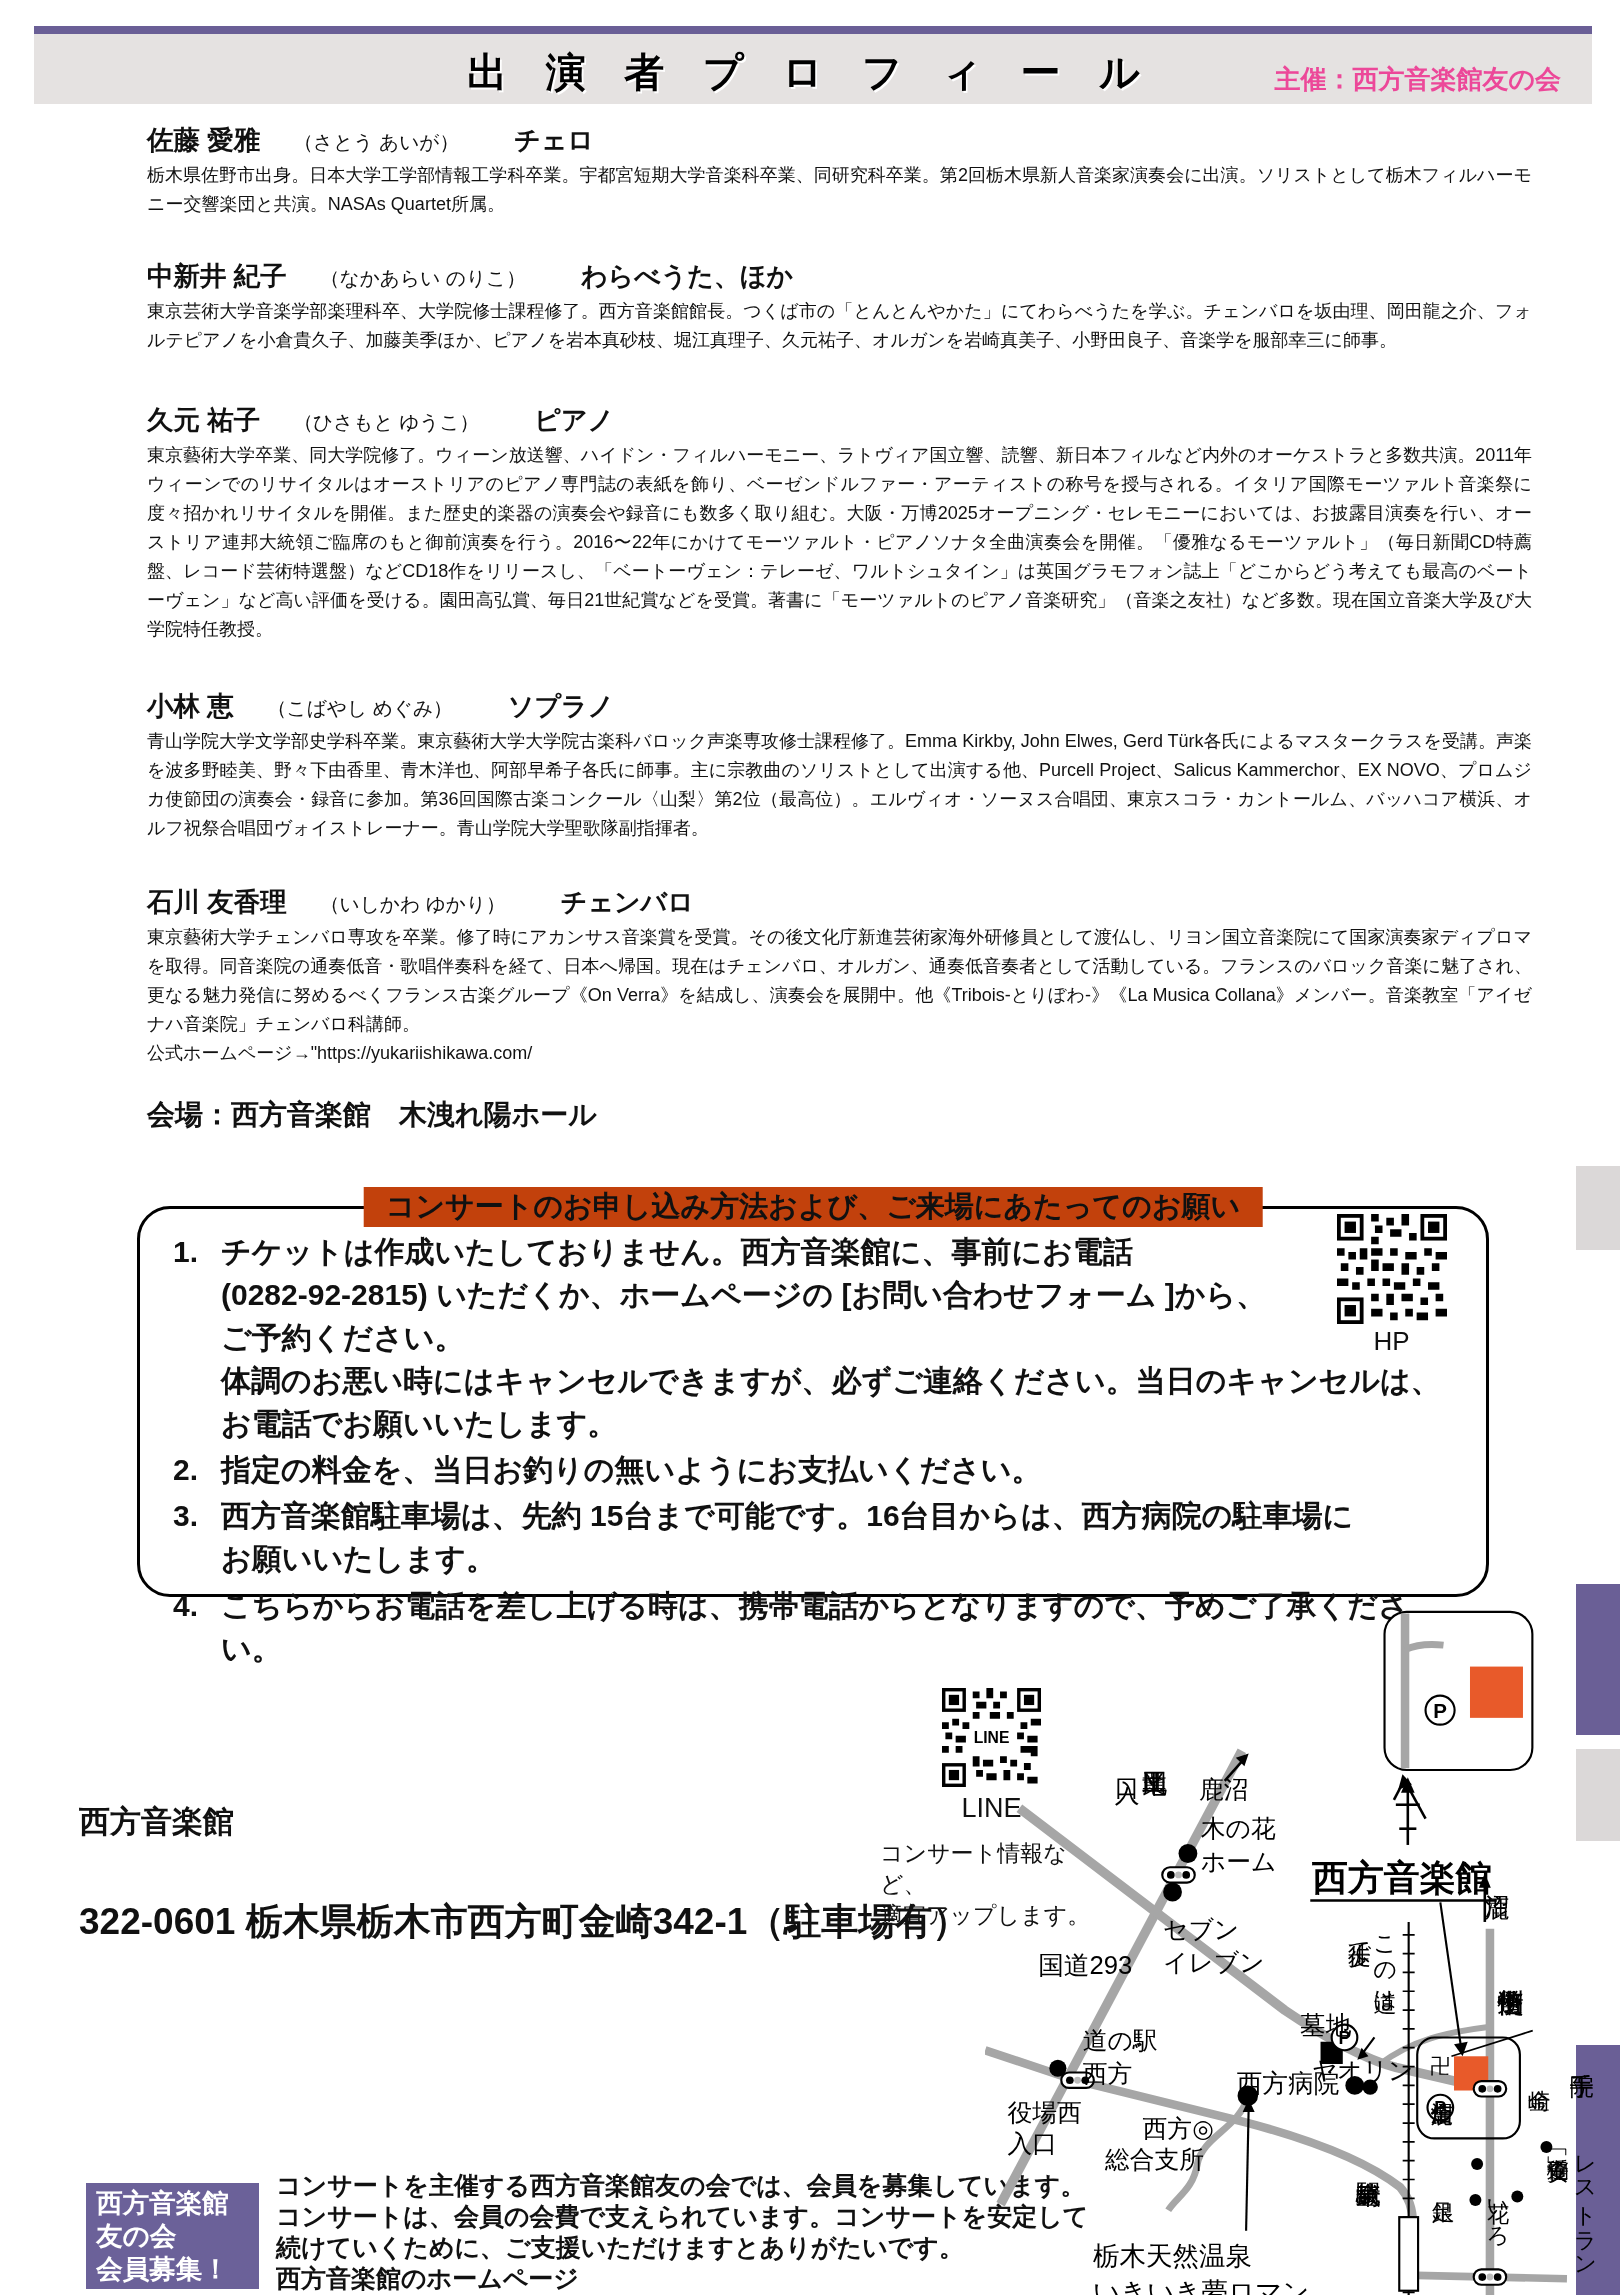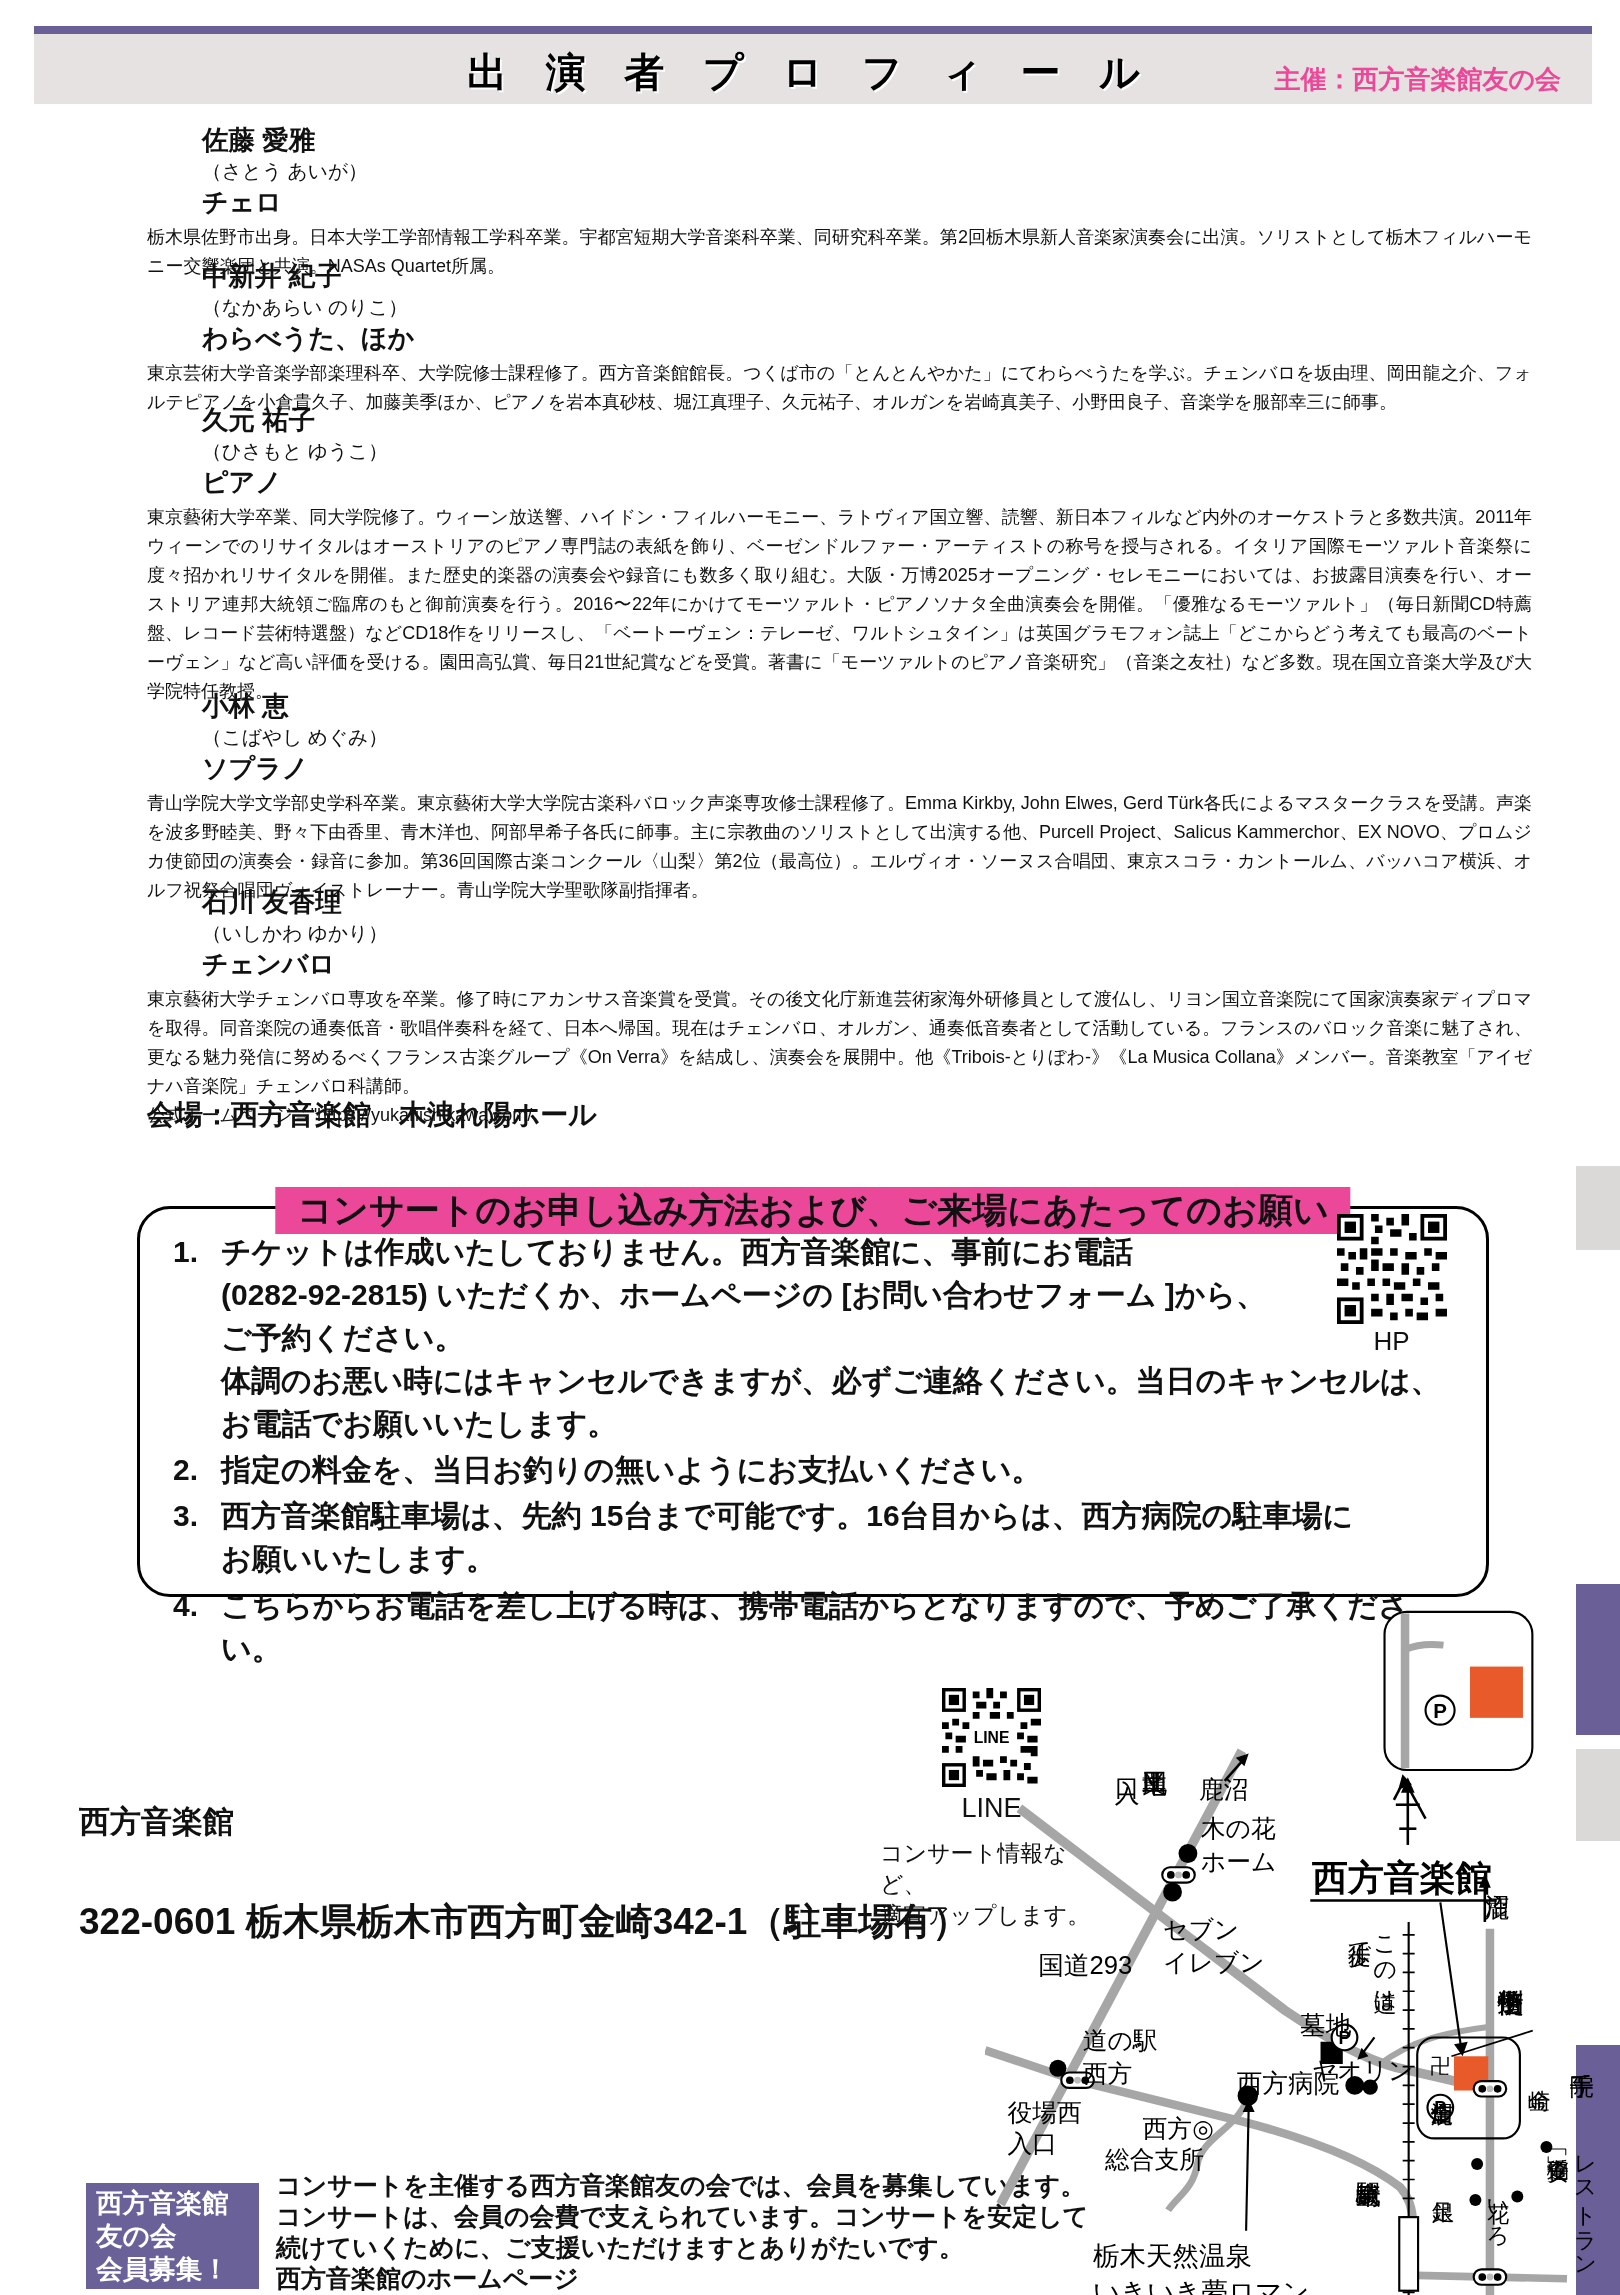--- a/index.html
+++ b/index.html
@@ -8,31 +8,31 @@
   
   .hdr-strip{position:absolute;left:34px;top:26px;width:1558px;height:8.6px;background:#6a5f96;}
   .hdr-band{position:absolute;left:34px;top:34px;width:1558px;height:70px;background:#e5e2e1;}
   .hdr-title{position:absolute;left:0;top:45px;width:1621px;text-align:center;
              font-size:40px;font-weight:bold;letter-spacing:13.7px;color:#000000;
              text-shadow:1.7px 1.7px 0 #ffffff;}
   .hdr-org{position:absolute;right:60px;top:62px;font-size:26px;font-weight:bold;color:#ec4899;}
   
   .profile{position:absolute;left:147px;width:1385px;}
   .pr1{top:122px}.pr2{top:258px}.pr3{top:402px}.pr4{top:688px}.pr5{top:884px}
-  .phead{display:flex;align-items:baseline;flex-direction:column;}
+  .phead{display:flex;align-items:baseline;}
   .pname{font-size:26.5px;font-weight:bold;}
   .pread{font-size:19.7px;margin-left:33px;}
   .prole{font-size:26px;font-weight:bold;margin-left:55px;}
   .pbio{margin-top:3px;font-size:18px;line-height:29px;text-align:justify;white-space:pre-line;}
   .venue{position:absolute;left:147px;top:1096px;font-size:28px;font-weight:bold;}
   
   .nbox{position:absolute;left:137px;top:1206px;width:1346px;height:385px;
         border:3px solid #000;border-radius:33px;}
   .nbox-title{position:absolute;top:-22px;left:50%;transform:translateX(-50%);
-              background:#ec4899;padding:0 22px;font-size:35px;font-weight:bold;white-space:nowrap;}
+              background:#c2410c;padding:0 22px;font-size:29px;font-weight:bold;white-space:nowrap;}
   .nlist{position:absolute;left:33px;top:20.5px;right:29px;}
   .nitem{display:flex;font-size:30px;font-weight:bold;line-height:43px;margin-bottom:3.4px;}
   .nitem .n{flex:none;width:48px;}
   .nitem .t{white-space:pre-line;}
   .qr-hp{position:absolute;left:1195px;top:5.1px;width:113px;text-align:center;}
   .qr-hp .lbl{font-size:26px;line-height:29px;}
   
   .tab{position:absolute;left:1576px;width:45px;}
   .tab.gray{background:#dbd8d8;}
   .tab.purple{background:#6a5f96;}

